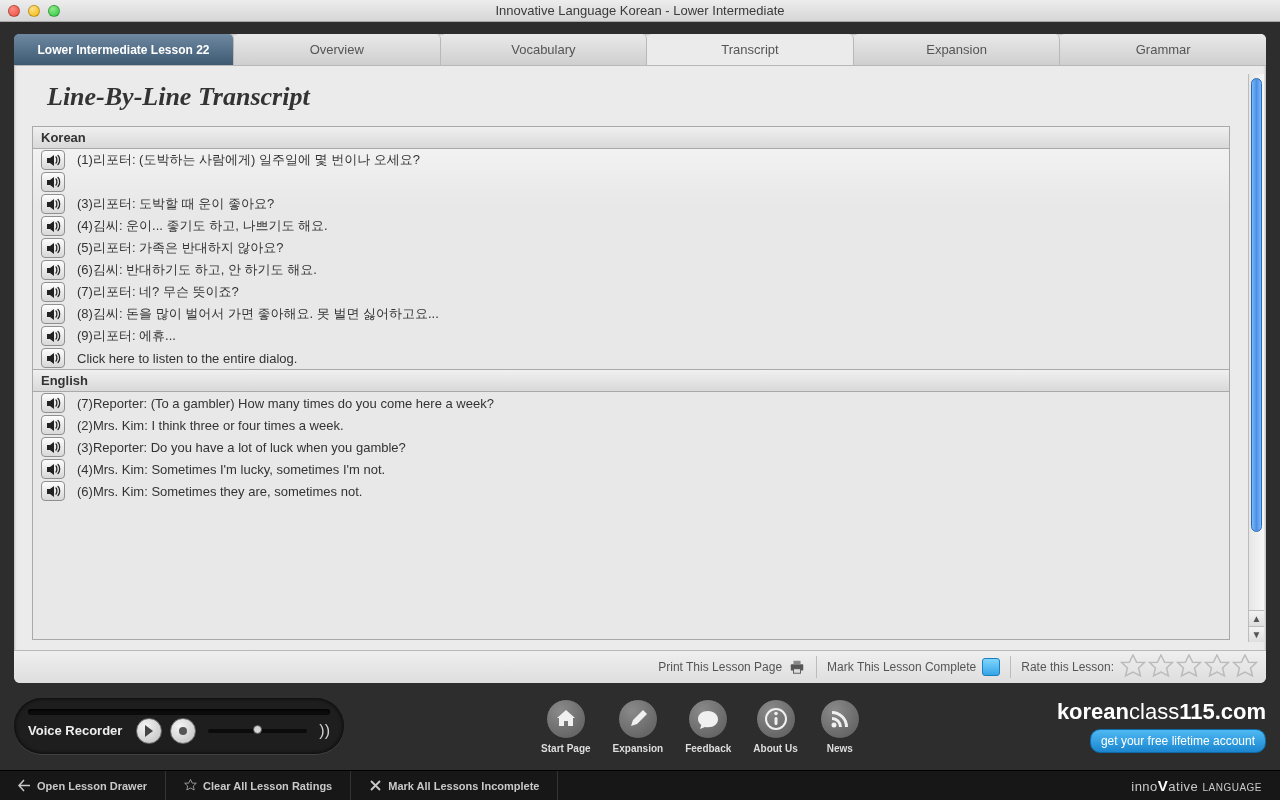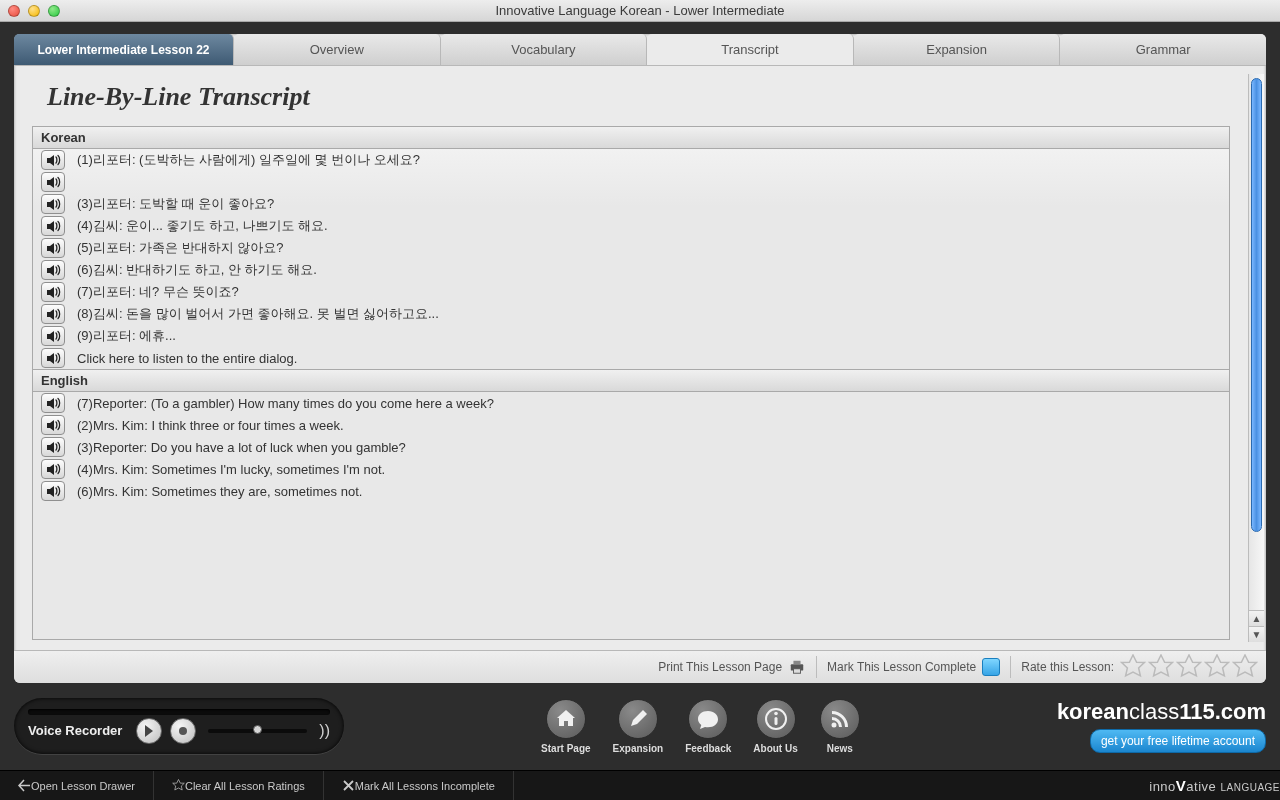--- a/index.html
+++ b/index.html
@@ -217,30 +217,30 @@
 }
 
 .bottombar {
   margin-top: 12px;
   height: 30px;
   background: #171717;
   border-top: 1px solid #000;
   display: flex; align-items: center;
 }
 .bb-btn {
-  display: flex; align-items: center; gap: 0;
-  color: #c9c9c9; font-size: 11px; font-weight: 400;
+  display: flex; align-items: center; gap: 6px;
+  color: #c9c9c9; font-size: 11px; font-weight: 700;
   padding: 1px 18px; height: 100%;
   border-right: 1px solid #333;
   cursor: pointer;
 }
 .bb-btn svg { width: 13px; height: 13px; fill: #c9c9c9; }
 .bb-spacer { flex: 1; }
 .bb-brand {
-  color: #c9c9c9; font-size: 13px; 
+  color: #c9c9c9; font-size: 13px; padding-right: 18px;
   letter-spacing: .5px;
 }
 .bb-brand .v { font-weight: 700; font-size: 15px; color: #fff; }
 </style>
 </head>
 <body>
 
 <svg width="0" height="0" style="position:absolute">
   <defs>
     <g id="speaker">

